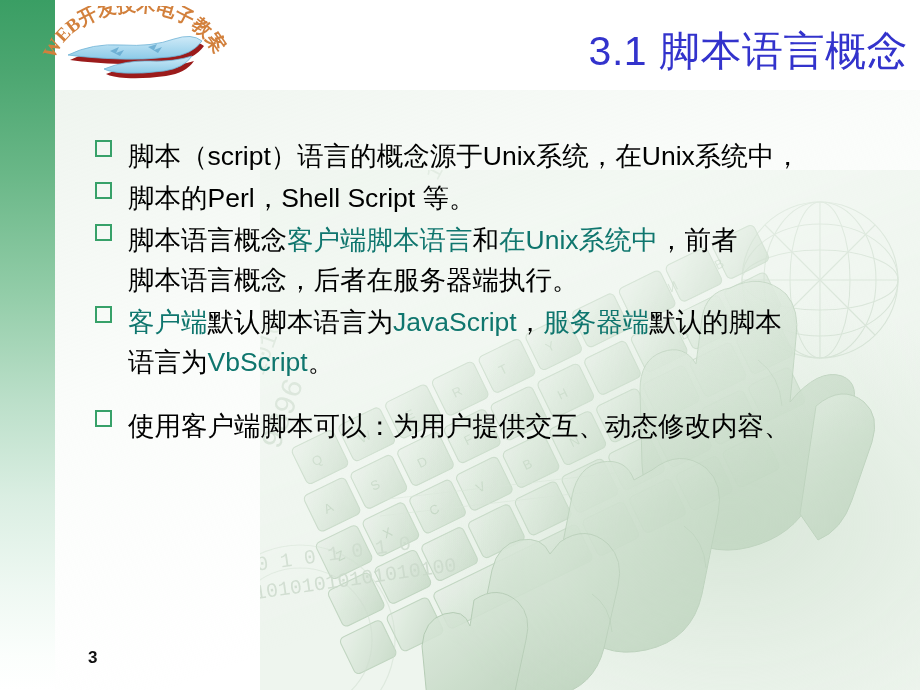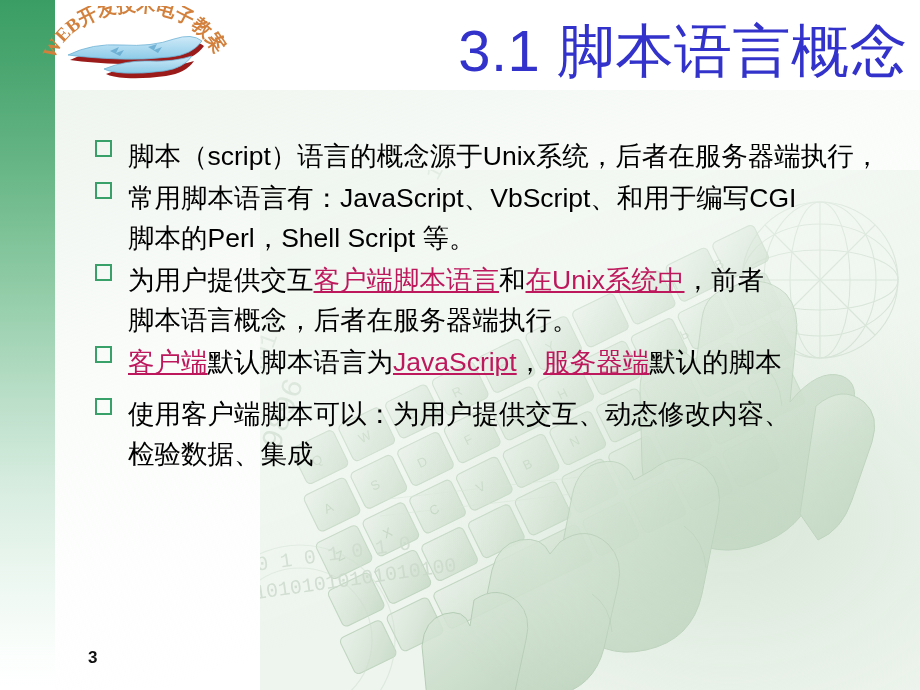--- a/index.html
+++ b/index.html
@@ -64,21 +64,21 @@
   }
   .logo svg{display:block;width:190px;height:84px;}
 
   
   .title{
     position:absolute;
     left:420px;top:20px;
     width:488px;
     text-align:right;
     color:#3333cc;
-    font-size:58px;
+    font-size:41px;
     line-height:62px;
     font-weight:400;
     letter-spacing:.5px;
     white-space:nowrap;
     font-family:"Liberation Sans","DejaVu Sans",sans-serif;
   }
 
   
   .body-area{
     position:absolute;
@@ -96,23 +96,23 @@
   }
   .bullet .marker{
     position:absolute;
     left:0;top:4px;
     width:17px;height:17px;
     border:2.5px solid #37a169;
     background:transparent;
     box-sizing:border-box;
   }
   .bullet .line{display:block;white-space:nowrap;}
-  .red{color:#be185d;text-decoration:underline;}
+  .red{color:#0f766e;}
   .b4{}
-  .b5{margin-top:12px;}
+  .b5{margin-top:24px;}
 
   
   .page-num{
     position:absolute;
     left:88px;bottom:22px;
     font-size:17px;
     font-weight:bold;
     color:#111111;
     font-family:"Liberation Sans","DejaVu Sans",sans-serif;
   }
@@ -330,47 +330,48 @@
       </g>
     </svg>
   </div>
 
   <div class="title">3.1 脚本语言概念</div>
 
   <div class="body-area">
 
     <div class="bullet b1">
       <span class="marker"></span>
-      <span class="line"><span>脚本（script）语言的概念源于Unix系统，后者在服务器端执行，</span></span>
+      <span class="line"><span>脚本（script）语言的概念源于Unix系统，在Unix系统中，</span></span>
     </div>
 
     <div class="bullet b2">
       <span class="marker"></span>
-      <span class="line"><span>常用脚本语言有：JavaScript、VbScript、和用于编写CGI</span></span>
       <span class="line"><span>脚本的Perl，Shell Script 等。</span></span>
     </div>
 
     <div class="bullet b3">
       <span class="marker"></span>
       <span class="line">
-        <span>为用户提供交互</span><span class="red">客户端脚本语言</span><span>和</span><span class="red">在Unix系统中</span><span>，前者</span>
+        <span>脚本语言概念</span><span class="red">客户端脚本语言</span><span>和</span><span class="red">在Unix系统中</span><span>，前者</span>
       </span>
       <span class="line"><span>脚本语言概念，后者在服务器端执行。</span></span>
     </div>
 
     <div class="bullet b4">
       <span class="marker"></span>
       <span class="line">
         <span class="red">客户端</span><span>默认脚本语言为</span><span class="red">JavaScript</span><span>，</span><span class="red">服务器端</span><span>默认的脚本</span>
       </span>
+      <span class="line">
+        <span>语言为</span><span class="red">VbScript</span><span>。</span>
+      </span>
     </div>
 
     <div class="bullet b5">
       <span class="marker"></span>
       <span class="line"><span>使用客户端脚本可以：为用户提供交互、动态修改内容、</span></span>
-      <span class="line"><span>检验数据、集成</span></span>
     </div>
 
   </div>
 
   <div class="page-num">3</div>
 
 </div>
 
 </body></html>

